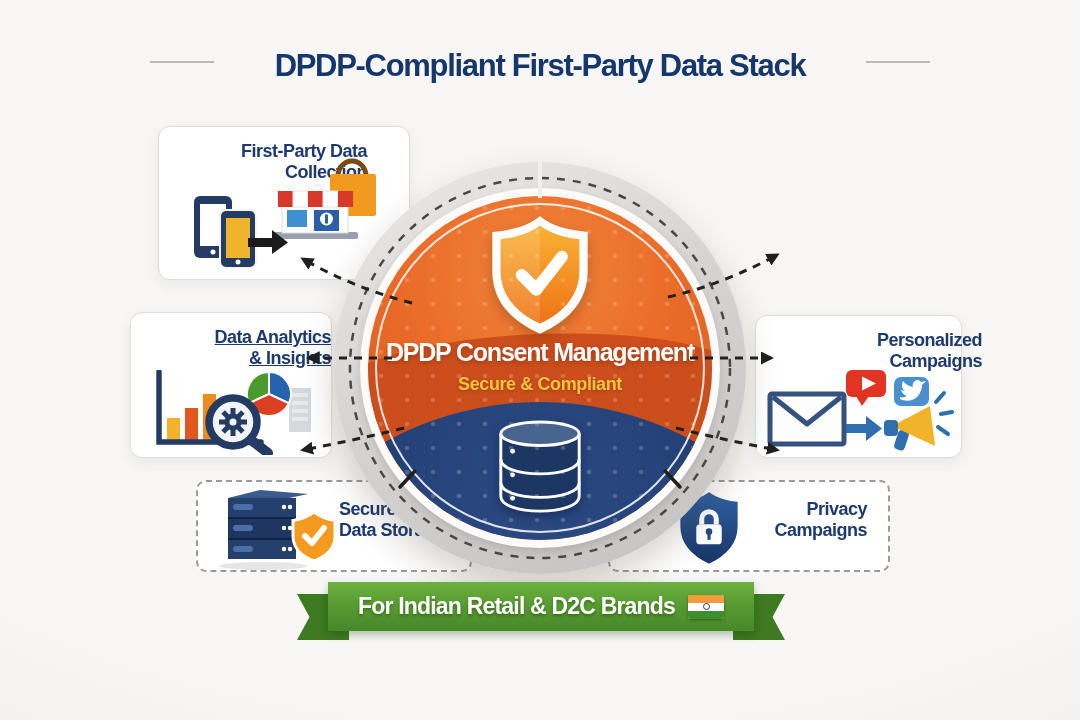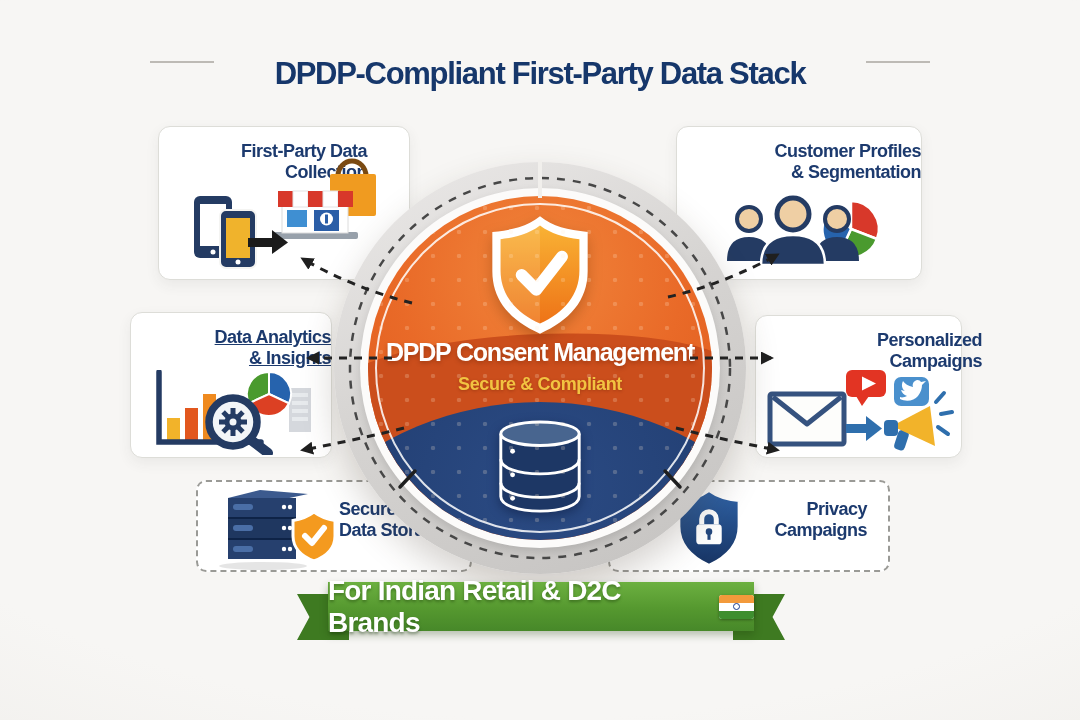--- a/index.html
+++ b/index.html
@@ -3,21 +3,21 @@
 <meta charset="utf-8">
 <style>
   html,body{margin:0;padding:0;}
   .stage{
     position:relative;width:1080px;height:720px;overflow:hidden;
     font-family:"Liberation Sans",sans-serif;
     background:radial-gradient(130% 105% at 50% 42%, #f7f6f4 55%, #edebe7 88%, #e7e4e0 100%);
   }
   
   .page-title{
-    position:absolute;top:44px;left:0;right:0;margin:12px;text-align:center;
+    position:absolute;top:44px;left:0;right:0;margin:4px;text-align:center;
     font-size:31px;font-weight:bold;letter-spacing:-1.3px;color:#16376b;
   }
   .tline{position:absolute;top:61px;width:64px;height:2px;background:#bdbab5;}
   .tline.l{left:150px}.tline.r{left:866px}
   
   .card{
     position:absolute;background:#fff;border:1px solid #ddddd8;border-radius:12px;
     box-shadow:0 5px 14px rgba(60,60,55,.07);z-index:2;
   }
   .card.dashed{border:2px dashed #9a9a96;border-radius:10px;box-shadow:none;}
@@ -79,21 +79,21 @@
   .ribbon{position:absolute;left:297px;top:582px;width:488px;height:66px;z-index:5;}
   .ribbon .tail{position:absolute;top:12px;width:52px;height:46px;background:#3e7a21;}
   .ribbon .tail.l{left:0;clip-path:polygon(0 0,100% 0,100% 100%,0 100%,24% 50%);}
   .ribbon .tail.r{right:0;clip-path:polygon(0 0,100% 0,76% 50%,100% 100%,0 100%);}
   .ribbon .band{
     position:absolute;left:31px;top:0;width:426px;height:49px;
     background:linear-gradient(180deg,#6cb040 0%,#55982f 55%,#478829 100%);
     box-shadow:0 4px 8px rgba(30,60,10,.3);
     display:flex;align-items:center;justify-content:center;gap:13px;
   }
-  .ribbon-label{color:#fff;font-weight:bold;font-size:28px;letter-spacing:-.8px;text-shadow:0 2px 3px rgba(20,50,5,.4);}
+  .ribbon-label{color:#fff;font-weight:bold;font-size:23px;letter-spacing:-.8px;text-shadow:0 2px 3px rgba(20,50,5,.4);}
   .flag{width:36px;height:24px;border-radius:3px;overflow:hidden;box-shadow:0 1px 3px rgba(0,0,0,.35);position:relative;background:#fff;}
   .flag .saffron{position:absolute;top:0;left:0;right:0;height:8px;background:#f39a3b;}
   .flag .green{position:absolute;bottom:0;left:0;right:0;height:8px;background:#3e8e2f;}
   .flag .chakra{position:absolute;left:50%;top:50%;width:7px;height:7px;margin:-3.5px 0 0 -3.5px;border:1.6px solid #1b3a8c;border-radius:50%;box-sizing:border-box;}
 </style>
 </head>
 <body>
 
 <div class="stage">
 
@@ -134,39 +134,20 @@
         <rect x="42" y="66" width="24" height="40" fill="#f0b32c"></rect>
         <circle cx="54" cy="110" r="2.5" fill="#ffffff"></circle>
       </g>
       <g>
         <rect x="64" y="86" width="24" height="9" fill="#1b1b1b"></rect>
         <path d="M88 78 L104 90.5 L88 102 z" fill="#1b1b1b"></path>
       </g>
     </svg>
   </div>
 
-  <div class="card card-profiles">
-    <div class="card-label">Customer Profiles
-&amp; Segmentation</div>
-    <svg class="card-icon" style="left:42px;top:62px;" width="165" height="82" viewBox="0 0 165 82">
-      <g stroke="#ffffff" stroke-width="2.5">
-        <path d="M132 40 L132 12 A28 28 0 0 1 158 50 z" fill="#d8382a"></path>
-        <path d="M132 40 L158 50 A28 28 0 0 1 120 66 z" fill="#4a9a2e"></path>
-        <path d="M132 40 L120 66 A28 28 0 0 1 114 18.5 z" fill="#2663ad"></path>
-      </g>
-      <g>
-        <circle cx="30" cy="30" r="12" fill="#efcfa4" stroke="#243b63" stroke-width="4"></circle>
-        <path d="M8 72 Q8 48 30 48 Q52 48 52 72 z" fill="#243b63"></path>
-        <circle cx="118" cy="30" r="12" fill="#efcfa4" stroke="#243b63" stroke-width="4"></circle>
-        <path d="M96 72 Q96 48 118 48 Q140 48 140 72 z" fill="#243b63"></path>
-        <circle cx="74" cy="25" r="16" fill="#efcfa4" stroke="#243b63" stroke-width="5"></circle>
-        <path d="M42 76 Q42 46 74 46 Q106 46 106 76 z" fill="#243b63" stroke="#ffffff" stroke-width="2.5"></path>
-      </g>
-    </svg>
-  </div>
 
   <div class="card card-analytics">
     <div class="card-label">Data Analytics
 &amp; Insights</div>
     <svg class="card-icon" style="left:10px;top:57px;" width="185" height="85" viewBox="0 0 185 85">
       <g opacity=".75">
         <rect x="148" y="18" width="22" height="44" fill="#c8ccd2"></rect>
         <rect x="151" y="23" width="16" height="4" fill="#e0e3e7"></rect>
         <rect x="151" y="31" width="16" height="4" fill="#e0e3e7"></rect>
         <rect x="151" y="39" width="16" height="4" fill="#e0e3e7"></rect>

